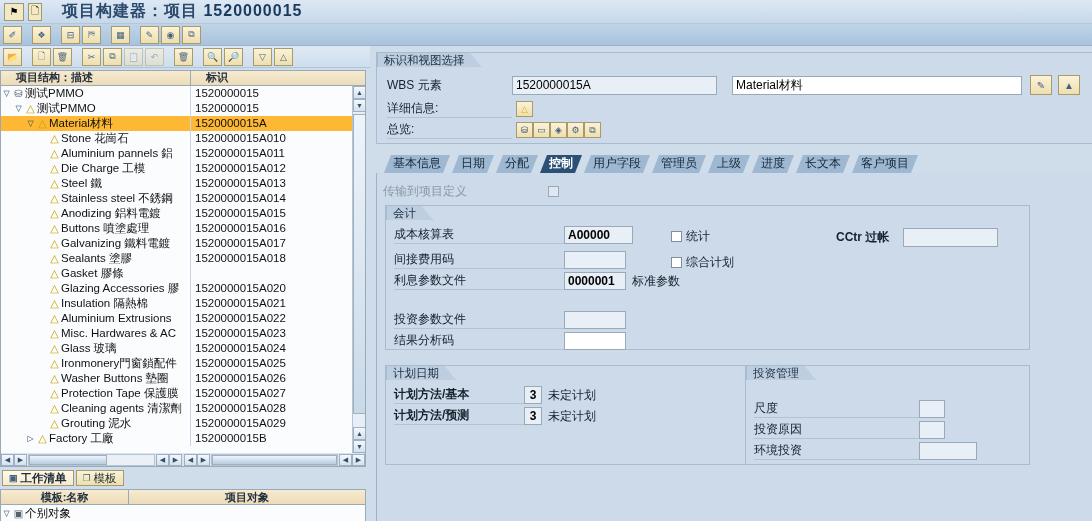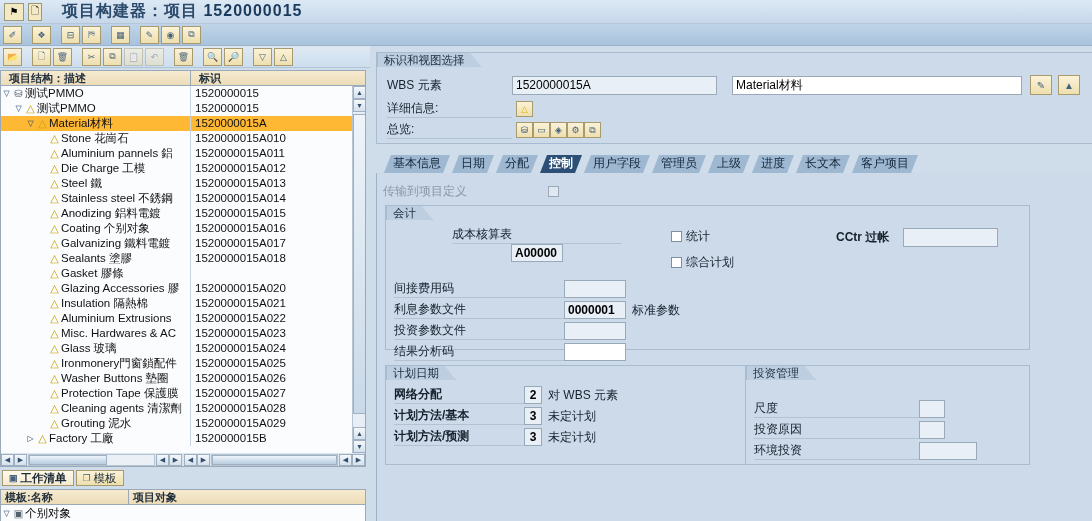--- a/index.html
+++ b/index.html
@@ -55,21 +55,21 @@
   
   .leftpane{
     position:absolute; left:0; top:70px; width:366px; height:451px;
     background:#cfdcea;
   }
   .tree-hdr{
     display:flex; height:16px; border:1px solid #9aa9b8;
     background:linear-gradient(#f6ead0,#ecdcb8);
     font-weight:bold; color:#23313f; font-size:11px;
   }
-  .tree-hdr div{ padding:0 8px; line-height:15px; overflow:hidden; white-space:nowrap;}
+  .tree-hdr div{ padding:0 15px; line-height:15px; overflow:hidden; white-space:nowrap;font-family:Liberation Mono, monospace;}
   .th-1{ width:190px; border-right:1px solid #9aa9b8;}
   .th-2{ flex:1; }
 
   .tree-body{
     position:relative;
     height:367px; width:366px;
     background:#fbfcfe;
     border-left:1px solid #9aa9b8;
     border-right:1px solid #9aa9b8;
     overflow:hidden;
@@ -119,21 +119,21 @@
     height:16px; padding:0 6px; line-height:15px; font-size:11.5px;
     border:1px solid #a79a6e; background:linear-gradient(#fbf3d8,#eedfae);
     display:flex; align-items:center; gap:3px; color:#1d2a37;
   }
   .wl-tab.active{ background:linear-gradient(#fffaea,#f5ead0); font-weight:bold;}
   .wl-ico{ font-size:9px; color:#46617e;}
 
   .tmpl-hdr{
     display:flex; height:16px; border:1px solid #9aa9b8;
     background:linear-gradient(#f6ead0,#ecdcb8);
-    font-weight:bold; color:#23313f; font-size:11px; margin-top:1px;
+    font-weight:bold; color:#23313f; font-size:11px; margin-top:1px;text-align:center;
   }
   .tmpl-hdr div{ padding:0 4px; line-height:15px;}
   .tmh-1{ width:128px; border-right:1px solid #9aa9b8;}
   .tmpl-body{
     height:18px; background:#fbfcfe; border:1px solid #9aa9b8; border-top:none;
     display:flex; align-items:center; font-size:11.5px; overflow:hidden;
   }
 
   
   .rightpane{
@@ -329,21 +329,21 @@
             <span class="tri">△</span>
             <span class="tlabel"> Anodizing 鋁料電鍍</span>
           </div>
           <div class="tcell-2">1520000015A015</div>
         </div>
         <div class="trow">
           <div class="tcell-1">
             <span style="display: inline-block; flex: 0 0 auto; width: 36px;"></span>
             <span class="twist"></span>
             <span class="tri">△</span>
-            <span class="tlabel"> Coating 个别对象</span>
+            <span class="tlabel"> Buttons 噴塗處理</span>
           </div>
           <div class="tcell-2">1520000015A016</div>
         </div>
         <div class="trow">
           <div class="tcell-1">
             <span style="display: inline-block; flex: 0 0 auto; width: 36px;"></span>
             <span class="twist"></span>
             <span class="tri">△</span>
             <span class="tlabel"> Galvanizing 鐵料電鍍</span>
           </div>
@@ -562,29 +562,29 @@
   <div class="panelbody" style="position:absolute;left:6px;top:127px;width:1080px;height:388px;">
 
     <div class="rowline" style="position:absolute;left:6px;top:10px;">
       <span class="lbl dim" style="width:165px;">传输到项目定义</span>
       <span class="chk grey"></span>
     </div>
 
     <div class="grpbox" style="position:absolute;left:8px;top:32px;width:645px;height:145px;">
       <div class="grp-tab">会计</div>
       <div id="acc-rows" style="position:absolute;left:8px;top:20px;">
-          <div class="rowline" style="margin-bottom: 18px; flex-direction: column;">
+          <div class="rowline" style="margin-bottom: 7px;">
             <span class="lbl" style="width: 170px; border-bottom: 1px solid rgb(180, 195, 210);">成本核算表</span>
-            <input class="fld bold" value="A00000" style="width: 52px; height: 18px;">
+            <input class="fld bold" value="A00000" style="width: 69px; height: 18px;">
           </div>
           <div class="rowline" style="margin-bottom: 3px;">
             <span class="lbl" style="width: 170px; border-bottom: 1px solid rgb(180, 195, 210);">间接费用码</span>
             <input class="fld" style="width: 62px; height: 18px;">
           </div>
-          <div class="rowline" style="margin-bottom: 3px;">
+          <div class="rowline" style="margin-bottom: 21px;">
             <span class="lbl" style="width: 170px; border-bottom: 1px solid rgb(180, 195, 210);">利息参数文件</span>
             <input class="fld bold" value="0000001" style="width: 62px; height: 18px;">
             <span class="lbl" style="margin-left: 6px;">标准参数</span>
           </div>
           <div class="rowline" style="margin-bottom: 3px;">
             <span class="lbl" style="width: 170px; border-bottom: 1px solid rgb(180, 195, 210);">投资参数文件</span>
             <input class="fld" style="width: 62px; height: 18px;">
           </div>
           <div class="rowline" style="margin-bottom: 3px;">
             <span class="lbl" style="width: 170px; border-bottom: 1px solid rgb(180, 195, 210);">结果分析码</span>
@@ -608,25 +608,20 @@
       <div class="rowline" style="position:absolute;left:450px;top:22px;">
         <span class="lbl" style="font-weight:bold;">CCtr 过帐</span>
         <input class="fld" style="width: 95px; height: 19px; margin-left: 14px;" value="">
       </div>
     </div>
 
     <div class="grpbox" style="position:absolute;left:8px;top:192px;width:394px;height:100px;">
       <div class="grp-tab">计划日期</div>
       <div id="pd-rows" style="position:absolute;left:8px;top:20px;">
           <div class="rowline" style="margin-bottom: 3px;">
-            <span class="lbl" style="width: 130px; border-bottom: 1px solid rgb(180, 195, 210); font-weight: bold;">网络分配</span>
-            <input class="fld" value="2" style="width: 18px; height: 18px; text-align: center; font-weight: bold;">
-            <span class="lbl" style="margin-left: 6px;">对 WBS 元素</span>
-          </div>
-          <div class="rowline" style="margin-bottom: 3px;">
             <span class="lbl" style="width: 130px; border-bottom: 1px solid rgb(180, 195, 210); font-weight: bold;">计划方法/基本</span>
             <input class="fld" value="3" style="width: 18px; height: 18px; text-align: center; font-weight: bold;">
             <span class="lbl" style="margin-left: 6px;">未定计划</span>
           </div>
           <div class="rowline" style="margin-bottom: 3px;">
             <span class="lbl" style="width: 130px; border-bottom: 1px solid rgb(180, 195, 210); font-weight: bold;">计划方法/预测</span>
             <input class="fld" value="3" style="width: 18px; height: 18px; text-align: center; font-weight: bold;">
             <span class="lbl" style="margin-left: 6px;">未定计划</span>
           </div>
         </div>

